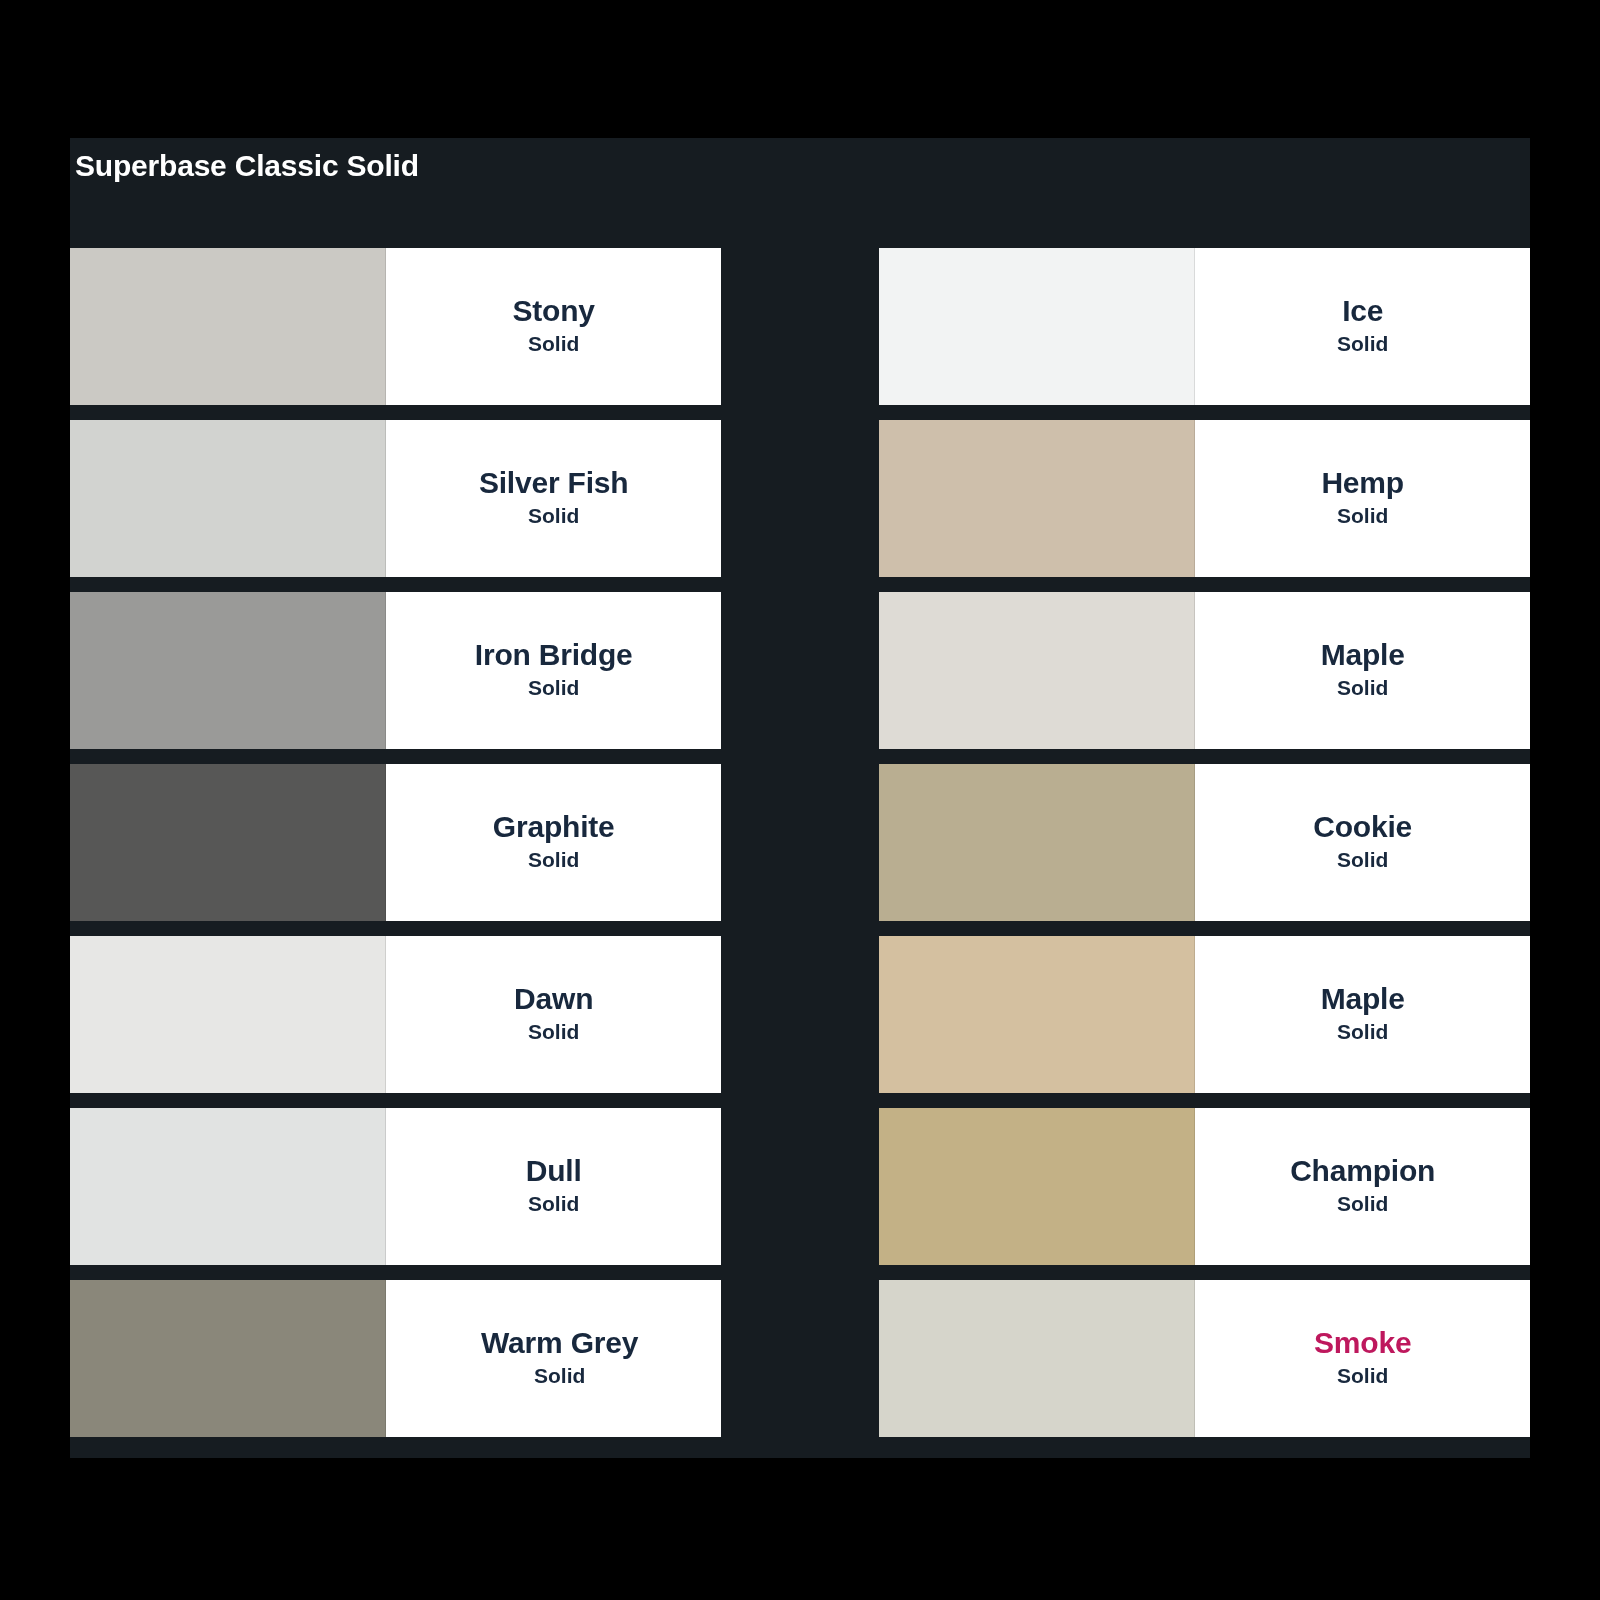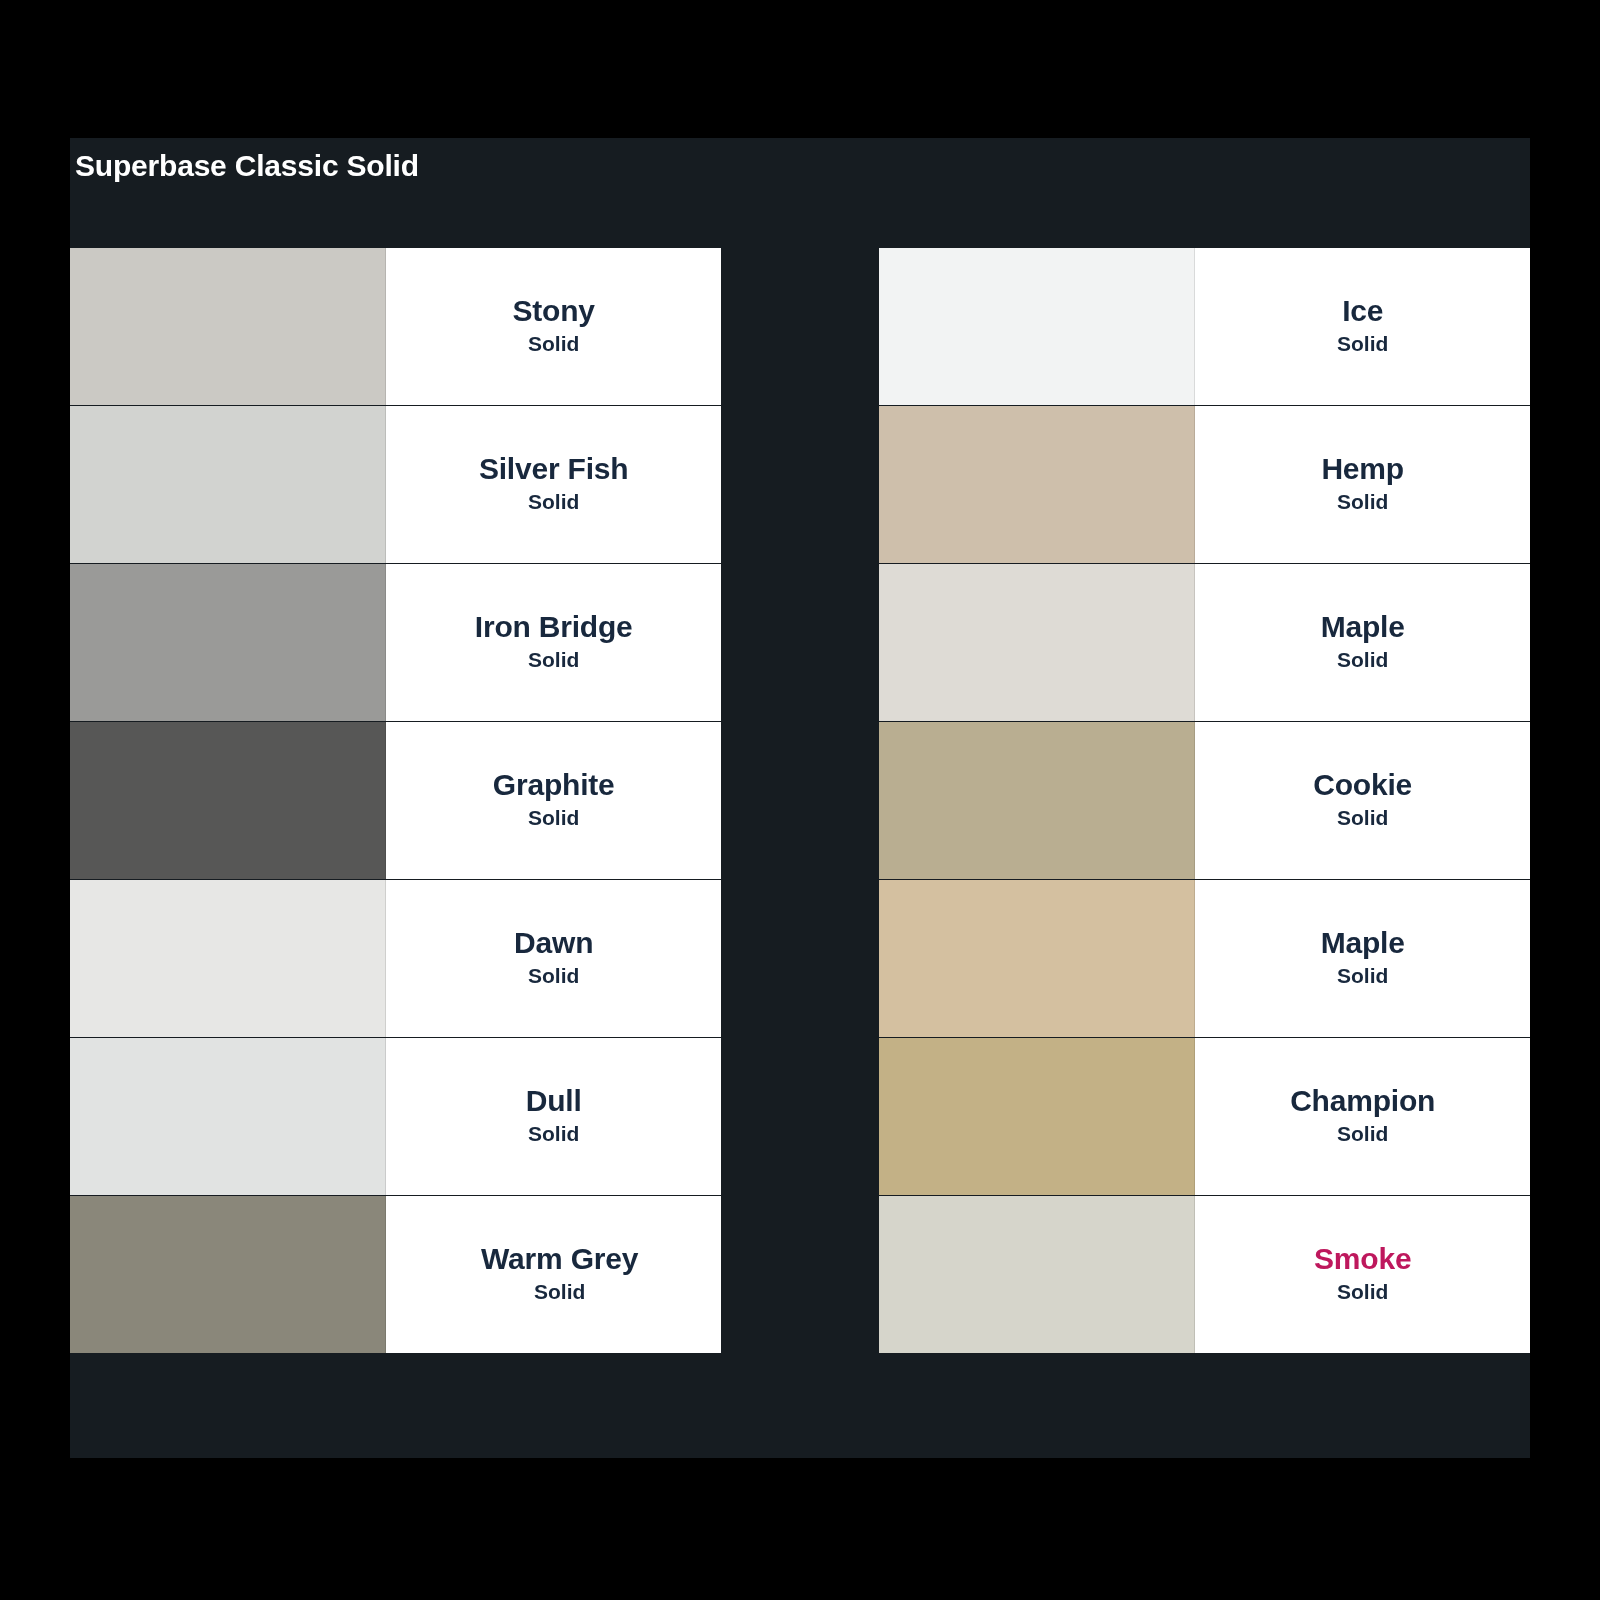--- a/index.html
+++ b/index.html
@@ -59,21 +59,21 @@
     width: 100%;
     display: flex;
     flex-direction: row;
     justify-content: space-between;
   }
 
   .column {
     width: 651px;
     display: flex;
     flex-direction: column;
-    gap: 1px;
+    gap: 15px;
   }
 
   .swatch-card {
     display: flex;
     flex-direction: row;
     height: 157px;
     width: 100%;
     background: #ffffff;
     box-sizing: border-box;
     overflow: hidden;

